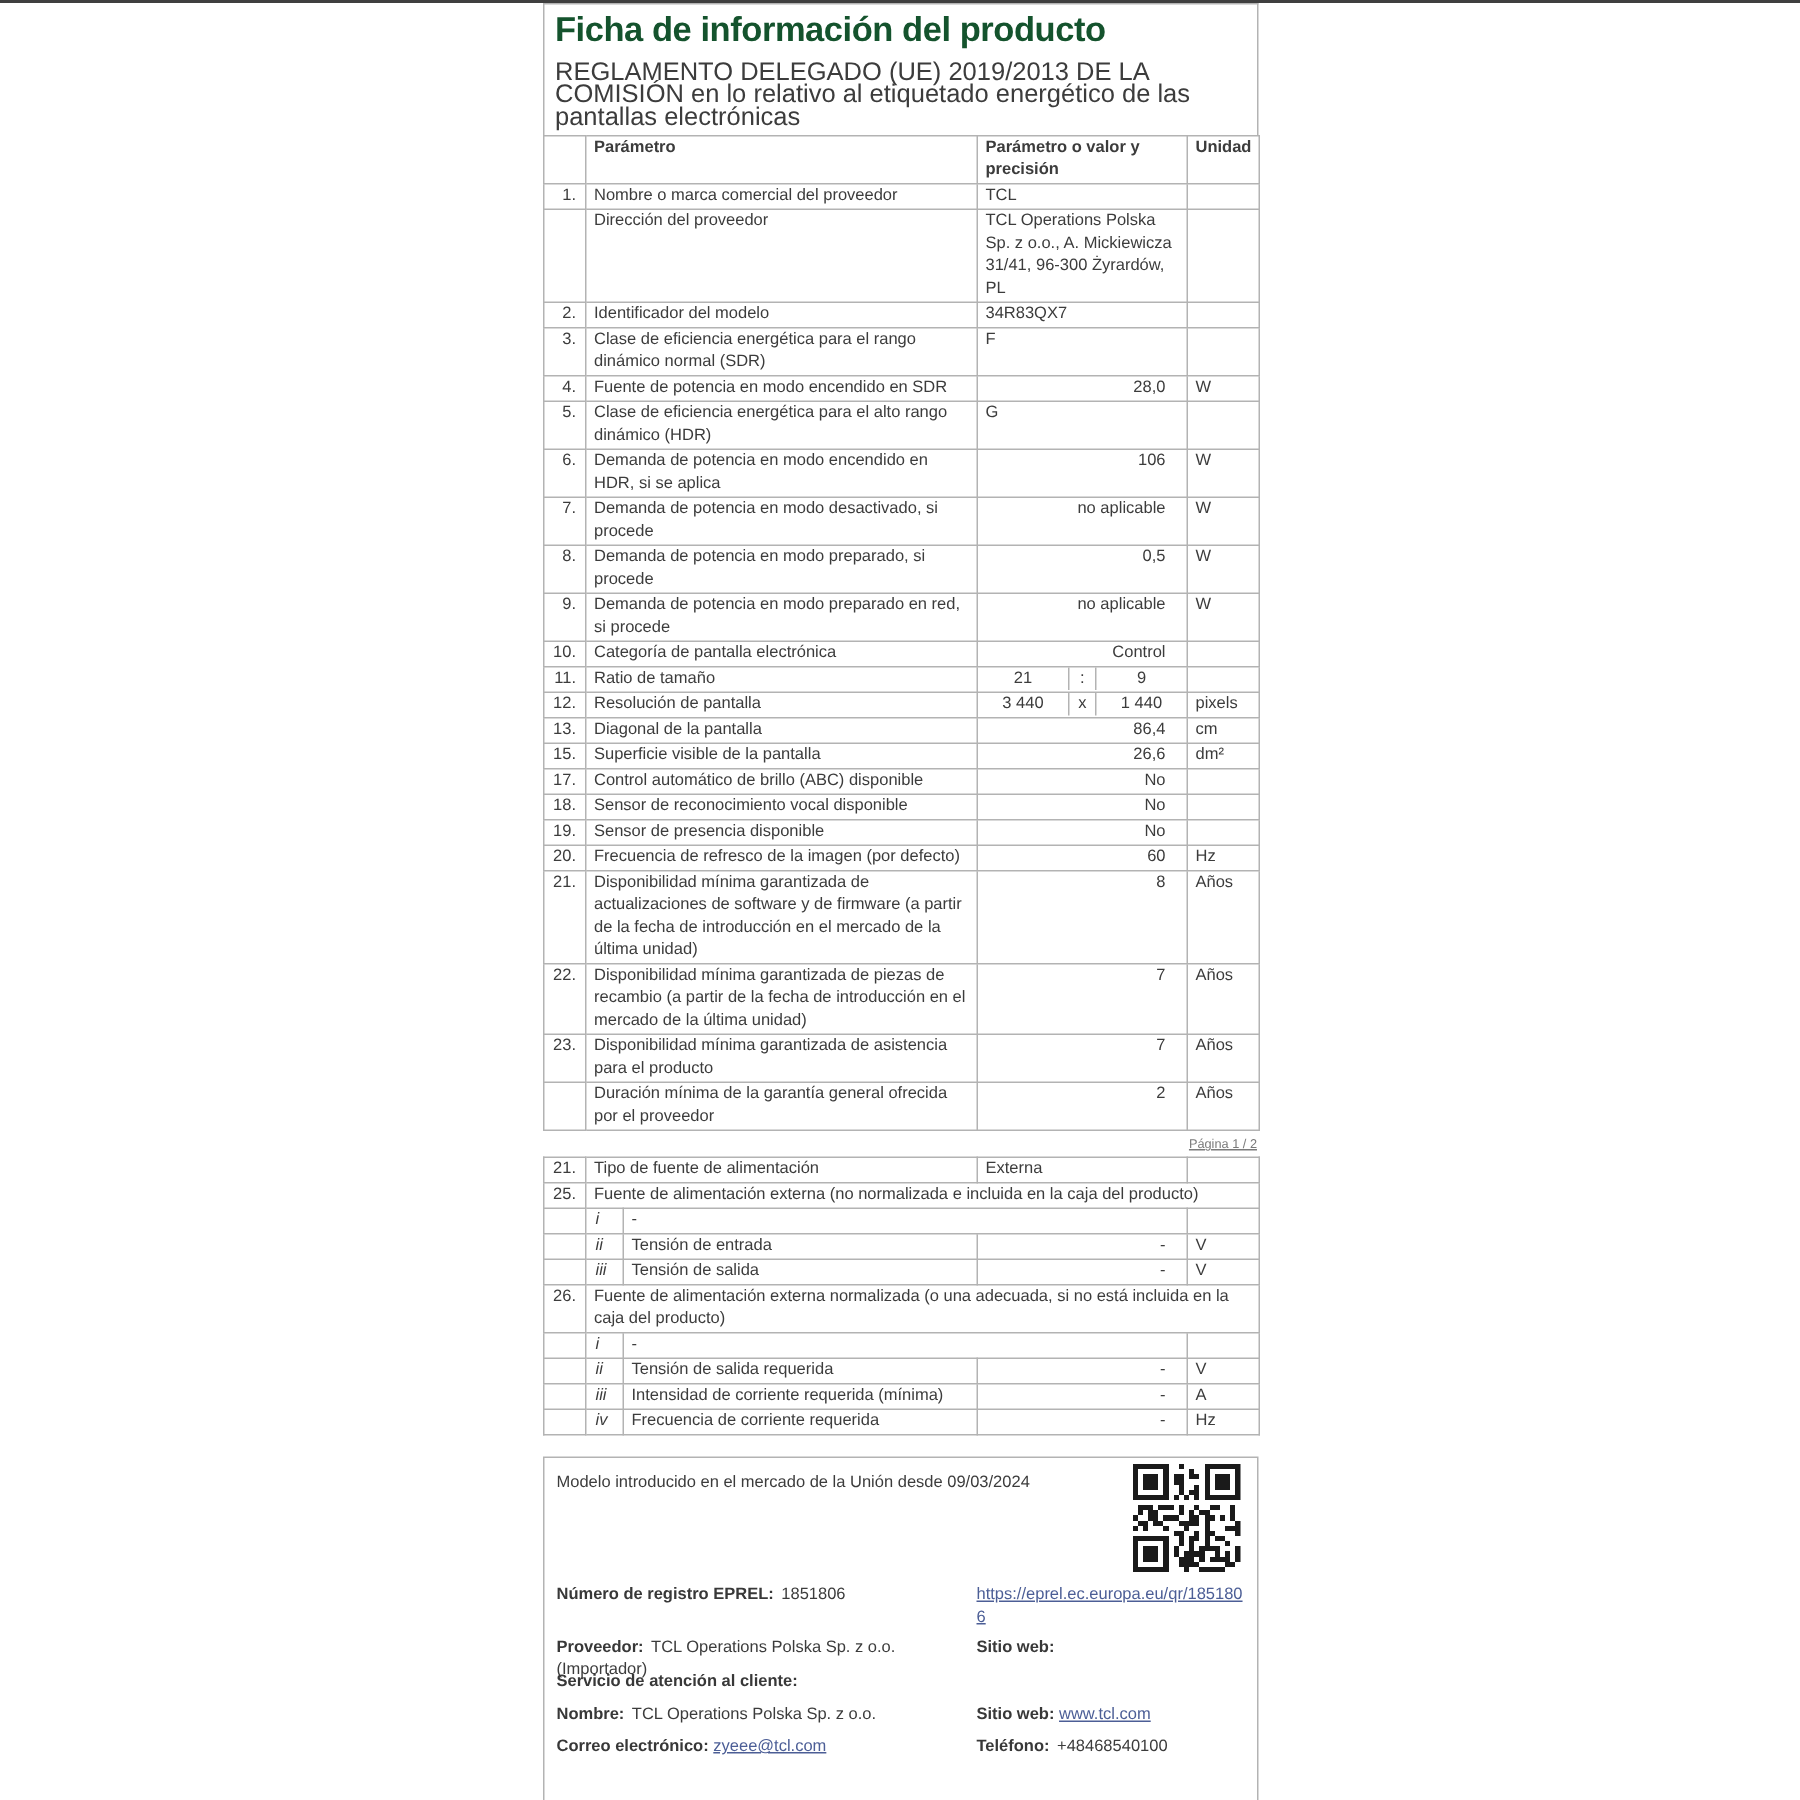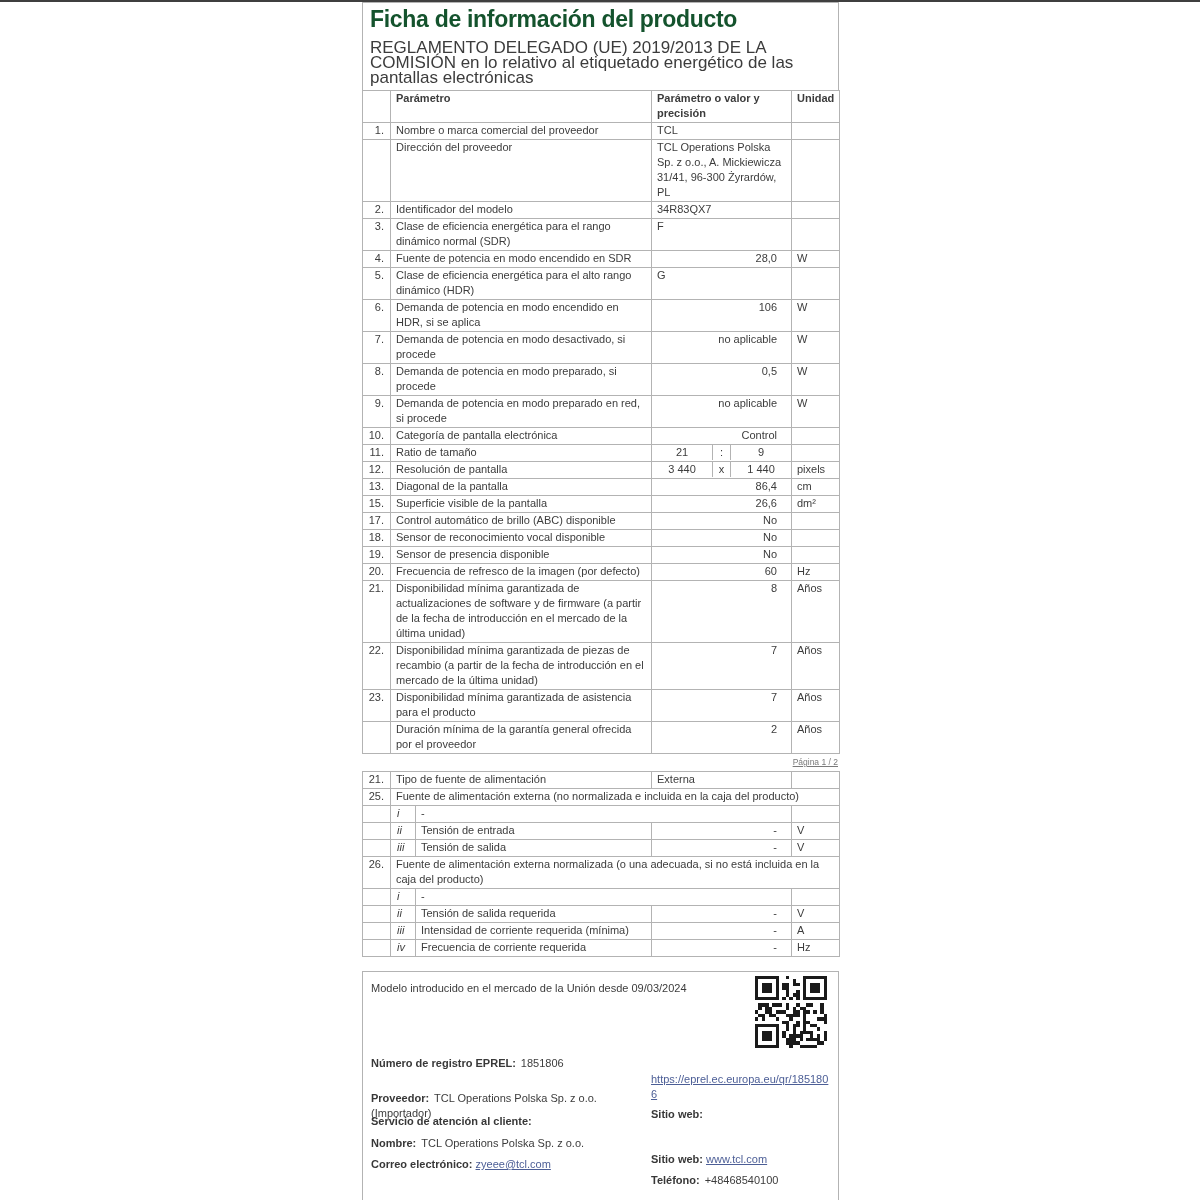--- a/index.html
+++ b/index.html
@@ -25,21 +25,21 @@
   .trip .b{width:17px;border-left:1px solid #b3b3b3;border-right:1px solid #b3b3b3;}
   .trip .c{flex:1;}
   .pagemarker{text-align:right;font-size:8.5px;color:#7a7a7a;padding:3px 1px 4px 0;text-decoration:underline;}
   .gap{height:14px;}
   .footer-box{position:relative;border:1px solid #b3b3b3;height:259px;font-size:11px;line-height:15px;box-sizing:border-box;}
   .fb-abs{position:absolute;}
   .f-intro{top:9px;left:8px;width:370px;}
   .f-qr{top:4px;right:11px;width:72px;height:72px;}
   .f-row{left:8px;right:8px;}
   .f-left{position:absolute;left:0;top:0;width:278px;}
-  .f-right{position:absolute;left:280px;top:16px;width:180px;}
+  .f-right{position:absolute;left:280px;top:0;width:180px;}
   .f-eprel{top:84px;}
   .f-prov{top:119px;}
   .f-serv{top:142px;}
   .f-nombre{top:164px;}
   .f-correo{top:185px;}
   b{color:#383838;}
   a.lnk{color:#4c5e96;text-decoration:underline;word-wrap:break-word;}
   .vgap{margin-left:5px;}
 </style>
 </head>

